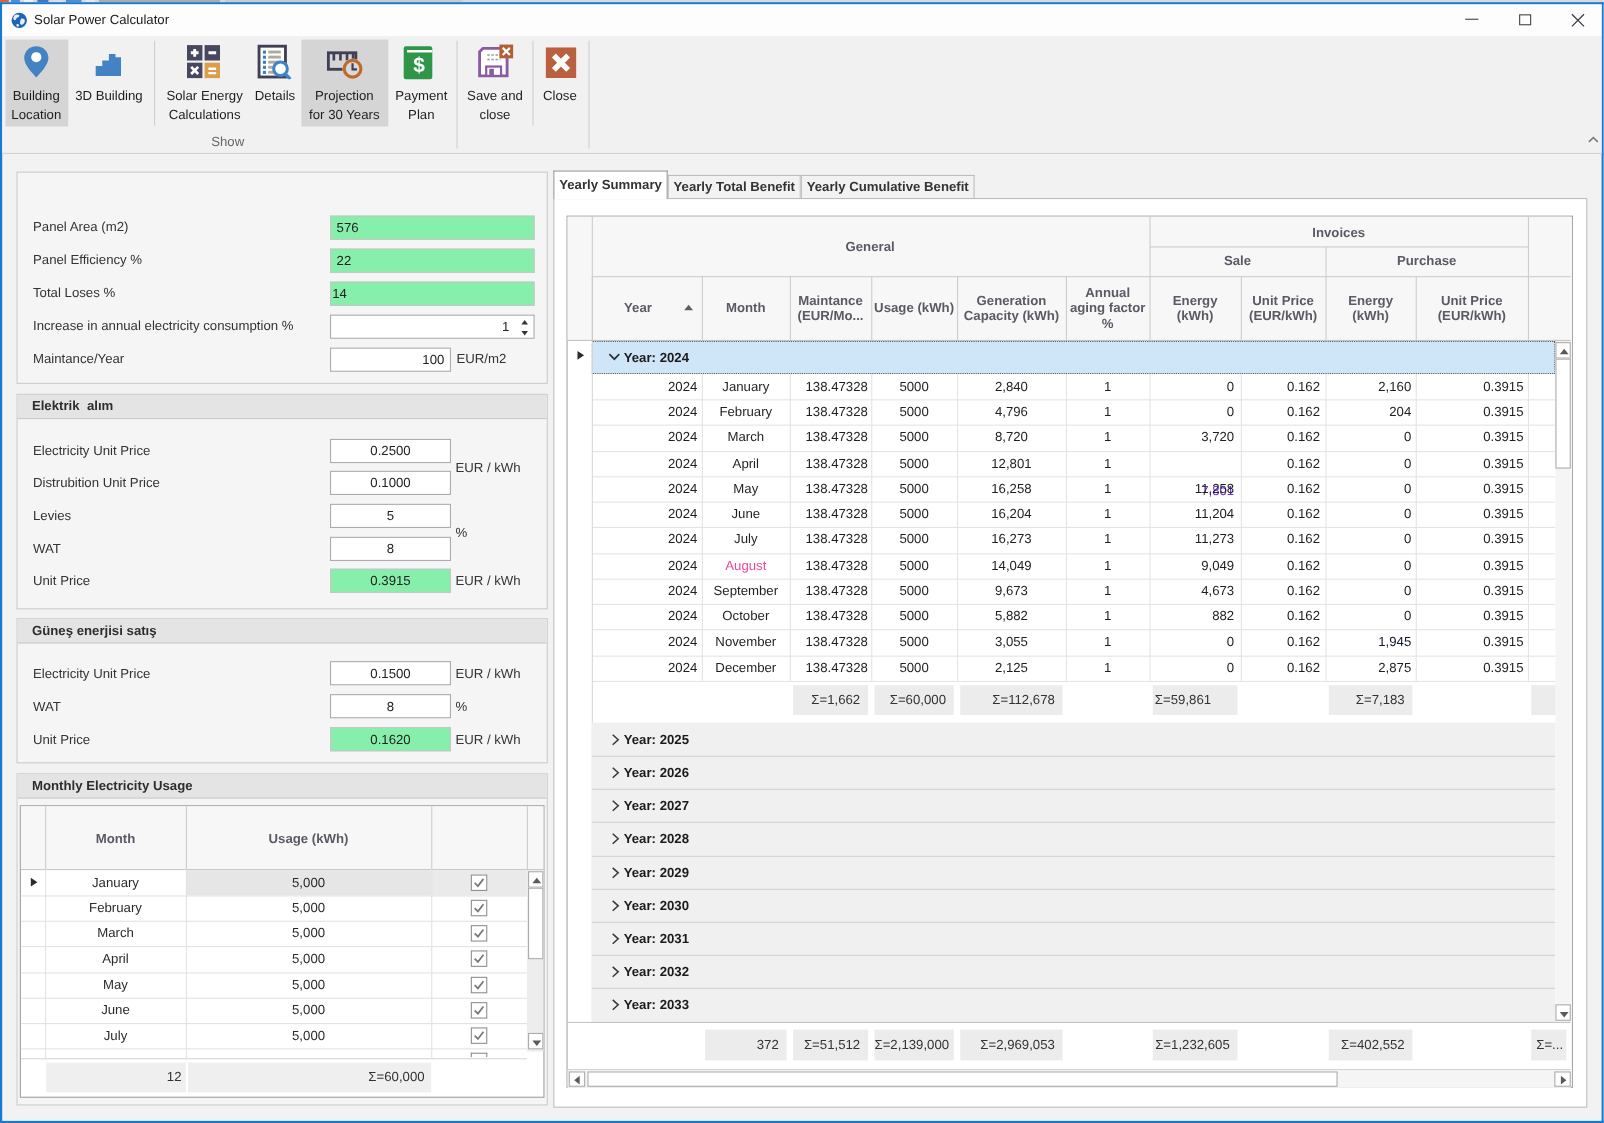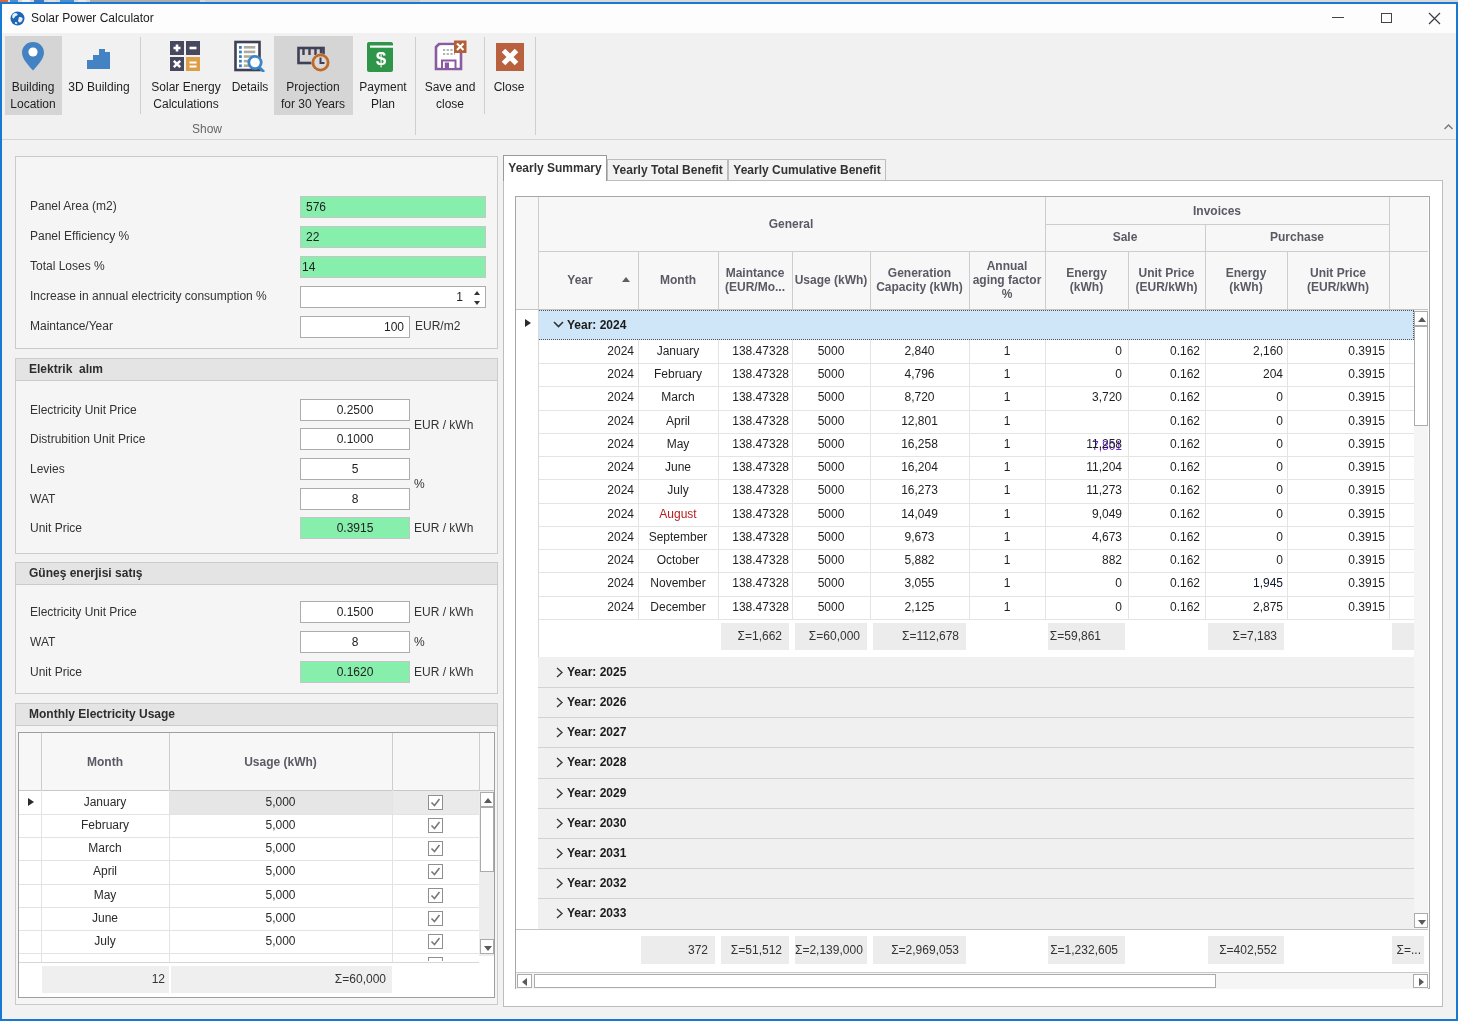--- a/index.html
+++ b/index.html
@@ -382,21 +382,21 @@
     <div class="a rt" style="left:202px;top:286.38px;width:71px;color:#1f1f1f;">138.47328</div>
     <div class="a ctr" style="left:276px;top:286.38px;width:78px;color:#1f1f1f;">5000</div>
     <div class="a ctr" style="left:354px;top:286.38px;width:99px;color:#1f1f1f;">16,273</div>
     <div class="a ctr" style="left:453px;top:286.38px;width:76px;color:#1f1f1f;">1</div>
     <div class="a rt" style="left:529px;top:286.38px;width:77px;color:#1f1f1f;">11,273</div>
     <div class="a rt" style="left:612px;top:286.38px;width:72px;color:#1f1f1f;">0.162</div>
     <div class="a rt" style="left:689px;top:286.38px;width:78px;color:#1f1f1f;">0</div>
     <div class="a rt" style="left:771px;top:286.38px;width:98px;color:#1f1f1f;">0.3915</div>
     <div class="hline" style="left:22px;top:305.61px;width:876px;background:#e4e4e4;"></div>
     <div class="a rt" style="left:22px;top:309.61px;width:96px;color:#1f1f1f;">2024</div>
-    <div class="a ctr" style="left:122px;top:309.61px;width:80px;color:#b91c1c;">August</div>
+    <div class="a ctr" style="left:122px;top:309.61px;width:80px;color:#ec4899;">August</div>
     <div class="a rt" style="left:202px;top:309.61px;width:71px;color:#1f1f1f;">138.47328</div>
     <div class="a ctr" style="left:276px;top:309.61px;width:78px;color:#1f1f1f;">5000</div>
     <div class="a ctr" style="left:354px;top:309.61px;width:99px;color:#1f1f1f;">14,049</div>
     <div class="a ctr" style="left:453px;top:309.61px;width:76px;color:#1f1f1f;">1</div>
     <div class="a rt" style="left:529px;top:309.61px;width:77px;color:#1f1f1f;">9,049</div>
     <div class="a rt" style="left:612px;top:309.61px;width:72px;color:#1f1f1f;">0.162</div>
     <div class="a rt" style="left:689px;top:309.61px;width:78px;color:#1f1f1f;">0</div>
     <div class="a rt" style="left:771px;top:309.61px;width:98px;color:#1f1f1f;">0.3915</div>
     <div class="hline" style="left:22px;top:328.84px;width:876px;background:#e4e4e4;"></div>
     <div class="a rt" style="left:22px;top:332.84px;width:96px;color:#1f1f1f;">2024</div>

